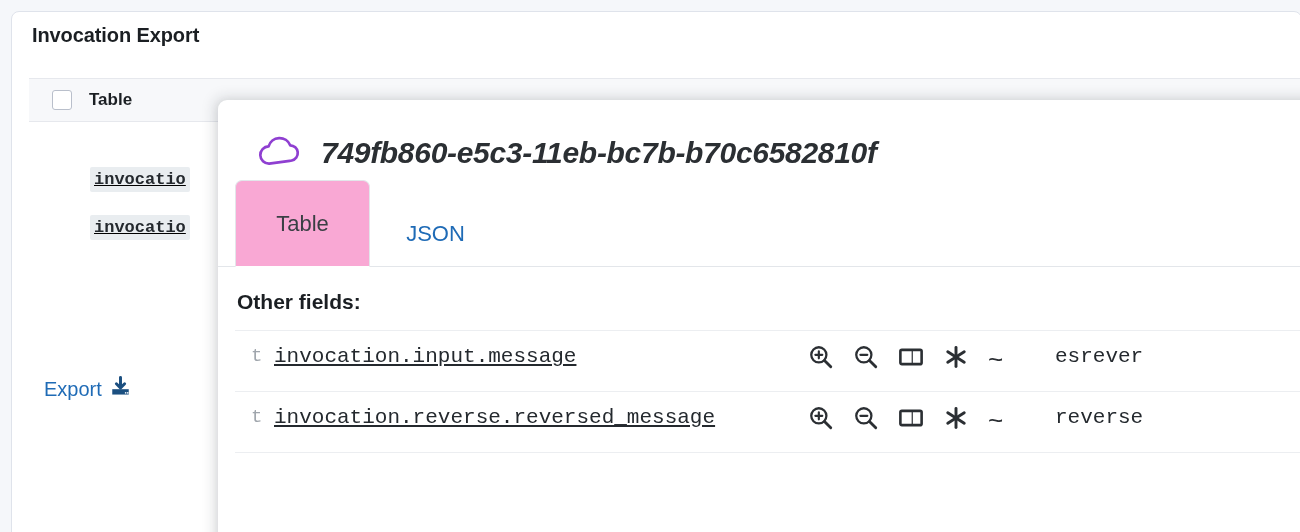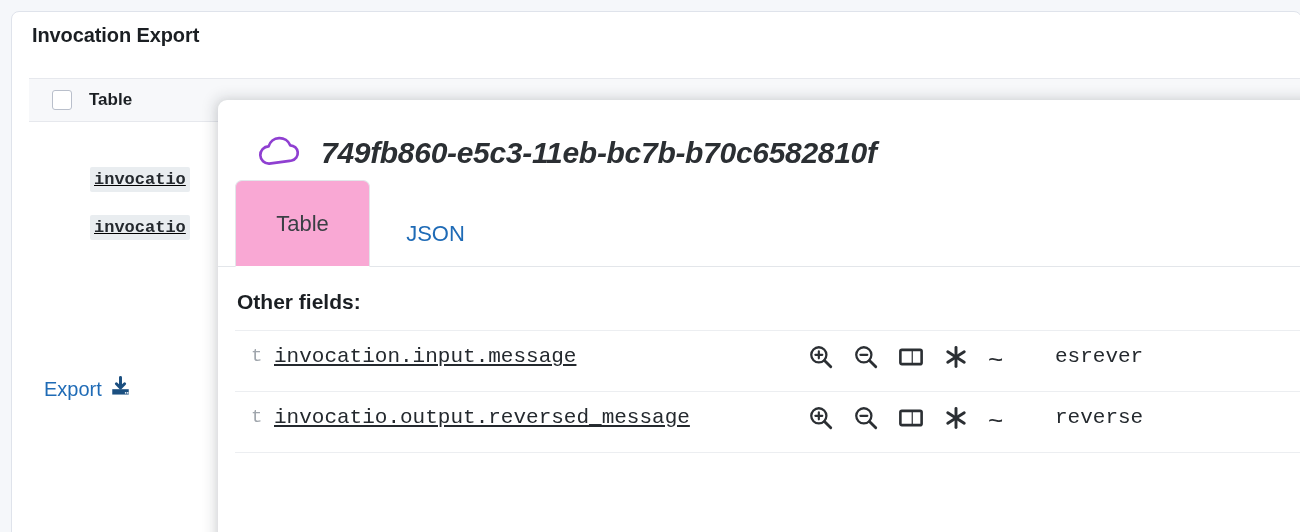--- a/index.html
+++ b/index.html
@@ -331,21 +331,21 @@
             </g>
           </svg>
         </span>
         <span class="act-tilde">~</span>
       </div>
       <div class="tcol-value">esrever</div>
     </div>
 
     <div class="trow">
       <div class="tcol-type">t</div>
-      <div class="tcol-name">invocatio.output.reversed_message</div>
+      <div class="tcol-name">invocation.reverse.reversed_message</div>
       <div class="tcol-actions">
         <span class="act">
           <svg width="26" height="26" viewBox="0 0 24 24" aria-hidden="true">
             <circle cx="10" cy="10" r="7" fill="none" stroke="#2b2f33" stroke-width="2.1"></circle>
             <path d="M15.2 15.2 21 21" stroke="#2b2f33" stroke-width="2.6" stroke-linecap="round"></path>
             <path d="M10 6.8v6.4M6.8 10h6.4" stroke="#2b2f33" stroke-width="2" stroke-linecap="round"></path>
           </svg>
         </span>
         <span class="act">
           <svg width="26" height="26" viewBox="0 0 24 24" aria-hidden="true">

